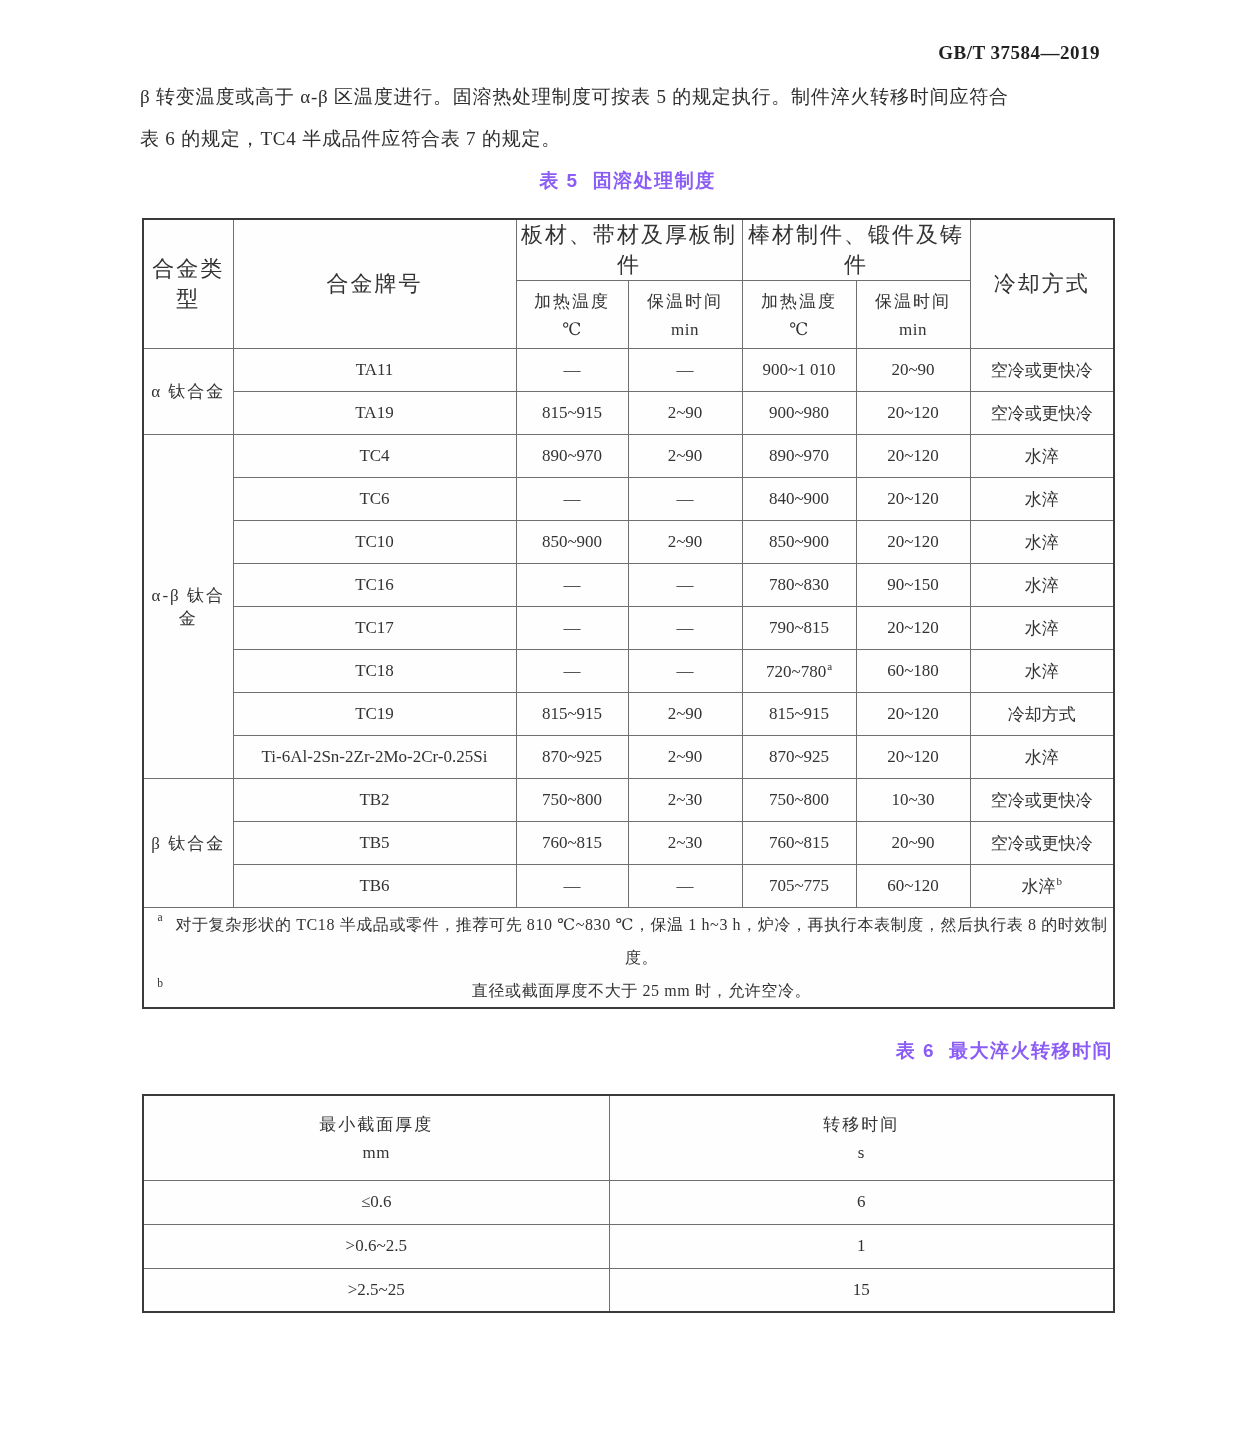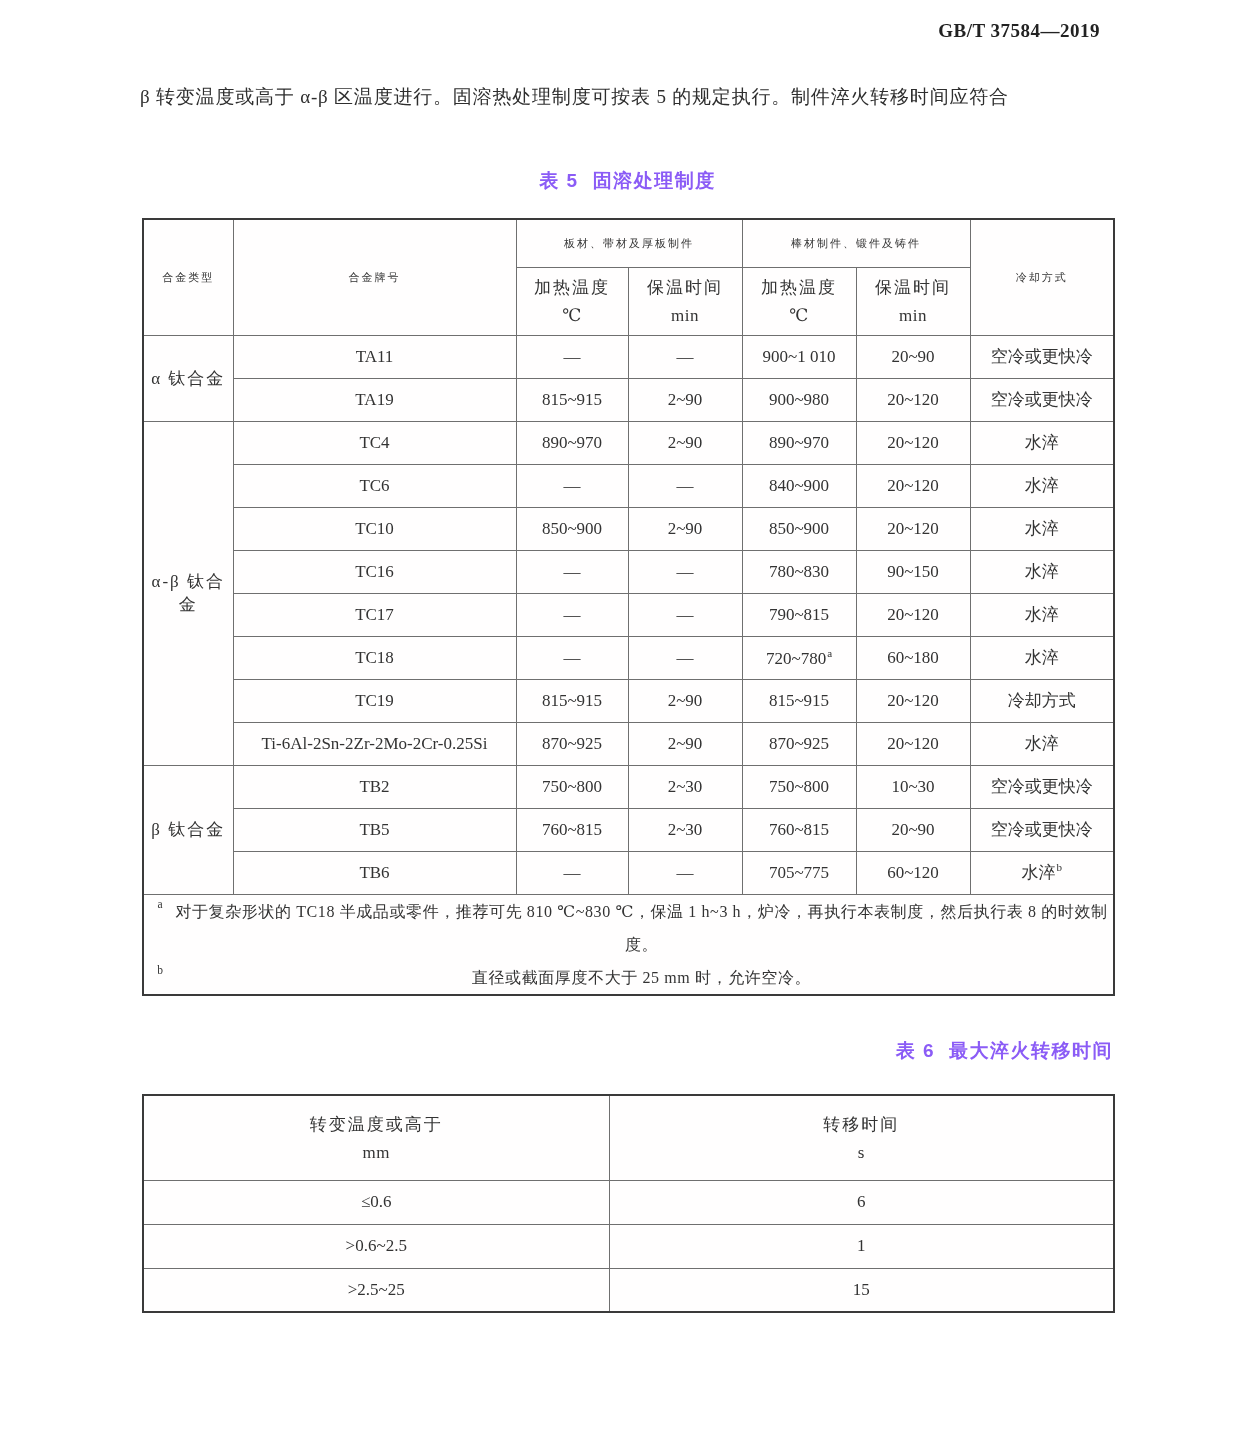--- a/index.html
+++ b/index.html
@@ -6,21 +6,21 @@
   html,body { margin:0; padding:0; }
   body {
     width:1240px; height:1434px;
     background:#ffffff;
     color:#2e2e2e;
     font-family:"Liberation Serif","DejaVu Serif",serif;
     position:relative;
     overflow:hidden;
   }
   .doc-number {
-    position:absolute; top:20px; right:140px;
+    position:absolute; top:42px; right:140px;
     font-size:19px; font-weight:bold; letter-spacing:0.5px;
     color:#222;
   }
   .intro {
     position:absolute; left:140px; top:76px; width:978px;
     font-size:19px; line-height:42px; letter-spacing:0.8px;
   }
   .tbl-title {
     position:absolute; left:142px; width:971px;
     text-align:center;
@@ -39,21 +39,21 @@
   }
   #table5 { top:218px; width:971px; }
   #table6 { top:1094px; width:971px; }
   table.std td {
     border:1px solid #6f6f6f;
     text-align:center; vertical-align:middle;
     font-size:17px; padding:0 3px;
     color:#333;
   }
   .cjk { letter-spacing:2px; }
-  tr.h-group td { height:48px; font-size:11px; }
+  tr.h-group td { height:48px; font-size:22px; }
   tr.h-sub td  { height:68px; }
   #table5 tr.data td { height:43px; }
   #table6 tr.h-head td { height:85px; }
   #table6 tr.data td { height:44px; }
   .two-line span { display:block; line-height:30px; }
   .two-line .unit { line-height:26px; letter-spacing:0.5px; }
   sup.cell-sup { font-size:11px; vertical-align:super; margin-left:1px; }
 
   td.footnotes, td.notes {
     border-top:2px solid #3a3a3a;
@@ -71,20 +71,21 @@
   }
   .title-gap { margin-left:14px; }
 </style>
 </head>
 <body>
 
 <div class="doc-number">GB/T 37584—2019</div>
 
 <div class="intro">
   <div>β 转变温度或高于 α-β 区温度进行。固溶热处理制度可按表 5 的规定执行。制件淬火转移时间应符合</div>
+  <div>表 6 的规定，TC4 半成品件应符合表 7 的规定。</div>
 </div>
 
 <div class="tbl-title" id="t5-title">
   <span>表 5</span><span class="title-gap">固溶处理制度</span>
 </div>
 
 <table class="std" id="table5">
   <colgroup>
     <col style="width:90px">
       <col style="width:283px">
@@ -251,21 +252,21 @@
 </div>
 
 <table class="std" id="table6">
   <colgroup>
     <col style="width:466px">
       <col style="width:505px">
   </colgroup>
   <tbody>
     <tr class="h-head">
       <td class="two-line">
-        <span class="cjk">转变温度或高于</span>
+        <span class="cjk">最小截面厚度</span>
         <span class="unit">mm</span>
       </td>
       <td class="two-line">
         <span class="cjk">转移时间</span>
         <span class="unit">s</span>
       </td>
     </tr>
     <tr class="data">
       <td>≤0.6</td>
       <td>6</td>

